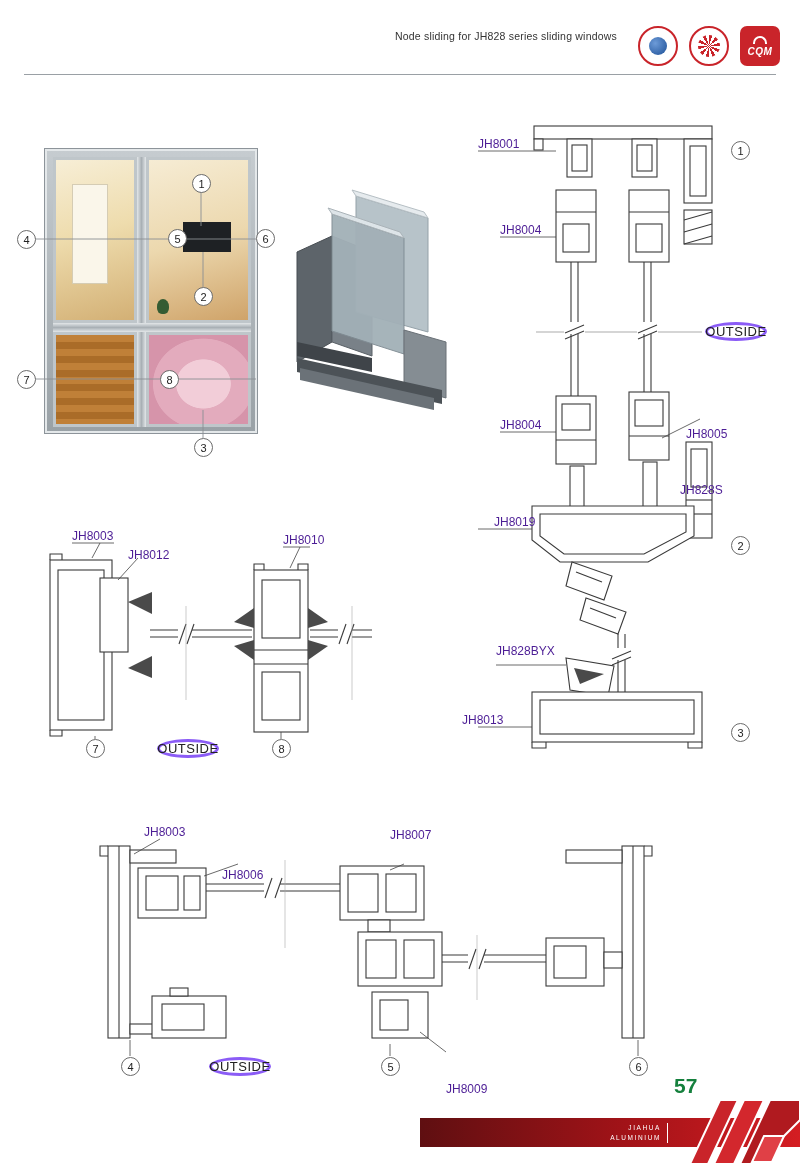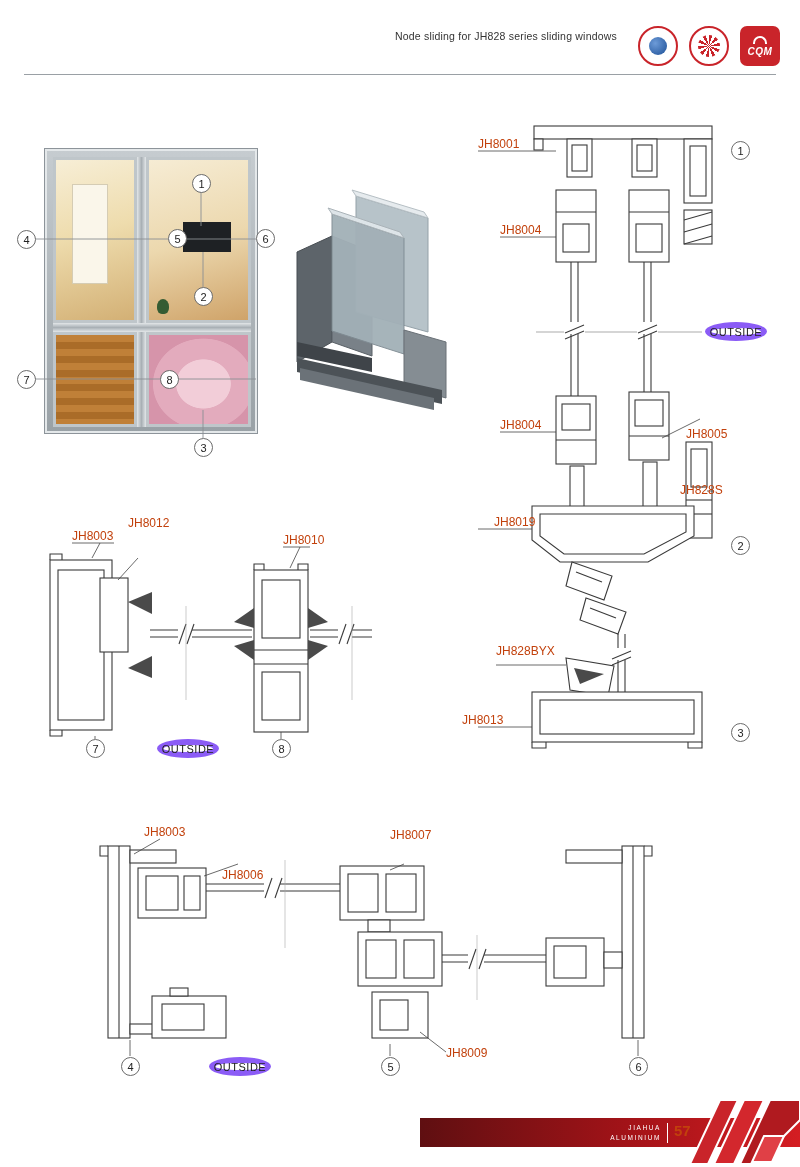--- a/index.html
+++ b/index.html
@@ -30,35 +30,35 @@
   .pane-bl{left:8px;top:183px;width:84px;height:95px;background:repeating-linear-gradient(180deg,#c08038 0 7px,#aa6c28 7px 14px)}
   .pane-br{left:101px;top:183px;width:105px;height:95px;background:radial-gradient(ellipse at 55% 55%,#f2cdd8 0 35%,#e3abbd 36% 65%,#d694aa 66%)}
   .mull-v-top{position:absolute;left:92px;top:8px;width:9px;height:166px;background:linear-gradient(90deg,#e2e6e8,#a9b0b5 50%,#e2e6e8)}
   .mull-v-bot{position:absolute;left:92px;top:183px;width:9px;height:95px;background:linear-gradient(90deg,#e2e6e8,#a9b0b5 50%,#e2e6e8)}
   .transom{position:absolute;left:8px;top:174px;width:198px;height:9px;background:linear-gradient(180deg,#e2e6e8,#a9b0b5 50%,#e2e6e8)}
   .door{position:absolute;left:16px;top:24px;width:36px;height:100px;background:#faf6ea;border:1px solid #d5ccb4}
   .tv{position:absolute;left:34px;top:62px;width:48px;height:30px;background:#1e2124}
   .plant{position:absolute;left:8px;bottom:6px;width:12px;height:15px;border-radius:50% 50% 40% 40%;background:#355c33}
 
   
-  .lbl{position:absolute;font-size:12px;color:#c2410c;z-index:4;white-space:nowrap}
+  .lbl{position:absolute;font-size:12px;color:#4c1d95;z-index:4;white-space:nowrap}
   .co{position:absolute;width:19px;height:19px;border:1px solid #6b6b6b;border-radius:50%;background:#fff;color:#222;
       font-size:11px;display:flex;align-items:center;justify-content:center;z-index:4}
-  .oval{position:absolute;width:62px;height:19px;border:6px solid #8b5cf6;border-radius:50%;background:#fff;color:#222;
-      font-size:11px;display:flex;align-items:center;justify-content:center;z-index:4;letter-spacing:.5px}
+  .oval{position:absolute;width:62px;height:19px;border:3px solid #8b5cf6;border-radius:50%;background:#fff;color:#222;
+      font-size:13px;display:flex;align-items:center;justify-content:center;z-index:4;letter-spacing:.5px}
 
   .line-art{position:absolute;left:0;top:0;z-index:2;pointer-events:none}
 
   
   .footer-bar{position:absolute;left:420px;top:1118px;width:380px;height:29px;z-index:3;
       background:linear-gradient(90deg,#5f0f11,#a31318 55%,#d41d22)}
   .footer-brand{position:absolute;left:583px;top:1123px;width:78px;text-align:right;color:#fff;
       font-size:6.5px;letter-spacing:1.6px;line-height:1.55;z-index:6}
   .footer-divider{position:absolute;left:667px;top:1123px;width:1px;height:20px;background:#fff;z-index:6}
-  .footer-page{position:absolute;left:674px;top:1122px;font-size:15px;font-weight:bold;color:#c2410c;z-index:6}
+  .footer-page{position:absolute;left:674px;top:1074px;font-size:21px;font-weight:bold;color:#15803d;z-index:6}
   .footer-chevrons{position:absolute;left:682px;top:1096px;z-index:7}
 </style>
 </head>
 <body>
 
 <div class="page">
 
   <div class="title-block">
     <div class="title-en">Node sliding for JH828 series sliding windows</div>
   </div>
@@ -321,30 +321,30 @@
   <span class="lbl" style="left:680px;top:483px">JH828S</span>
   <span class="lbl" style="left:494px;top:515px">JH8019</span>
   <span class="lbl" style="left:496px;top:644px">JH828BYX</span>
   <span class="lbl" style="left:462px;top:713px">JH8013</span>
   <div class="oval" style="left:705px;top:322px">OUTSIDE</div>
   <div class="co" style="left:731px;top:141px">1</div>
   <div class="co" style="left:731px;top:536px">2</div>
   <div class="co" style="left:731px;top:723px">3</div>
 
   <span class="lbl" style="left:72px;top:529px">JH8003</span>
-  <span class="lbl" style="left:128px;top:516px">JH8012</span>
+  <span class="lbl" style="left:128px;top:548px">JH8012</span>
   <span class="lbl" style="left:283px;top:533px">JH8010</span>
   <div class="co" style="left:86px;top:739px">7</div>
   <div class="oval" style="left:157px;top:739px">OUTSIDE</div>
   <div class="co" style="left:272px;top:739px">8</div>
 
   <span class="lbl" style="left:144px;top:825px">JH8003</span>
   <span class="lbl" style="left:222px;top:868px">JH8006</span>
   <span class="lbl" style="left:390px;top:828px">JH8007</span>
-  <span class="lbl" style="left:446px;top:1046px">JH8009</span>
+  <span class="lbl" style="left:446px;top:1082px">JH8009</span>
   <div class="co" style="left:121px;top:1057px">4</div>
   <div class="oval" style="left:209px;top:1057px">OUTSIDE</div>
   <div class="co" style="left:381px;top:1057px">5</div>
   <div class="co" style="left:629px;top:1057px">6</div>
 
   <div class="footer-bar"></div>
   <div class="footer-brand">
     <div>JIAHUA</div>
     <div>ALUMINIUM</div>
   </div>

